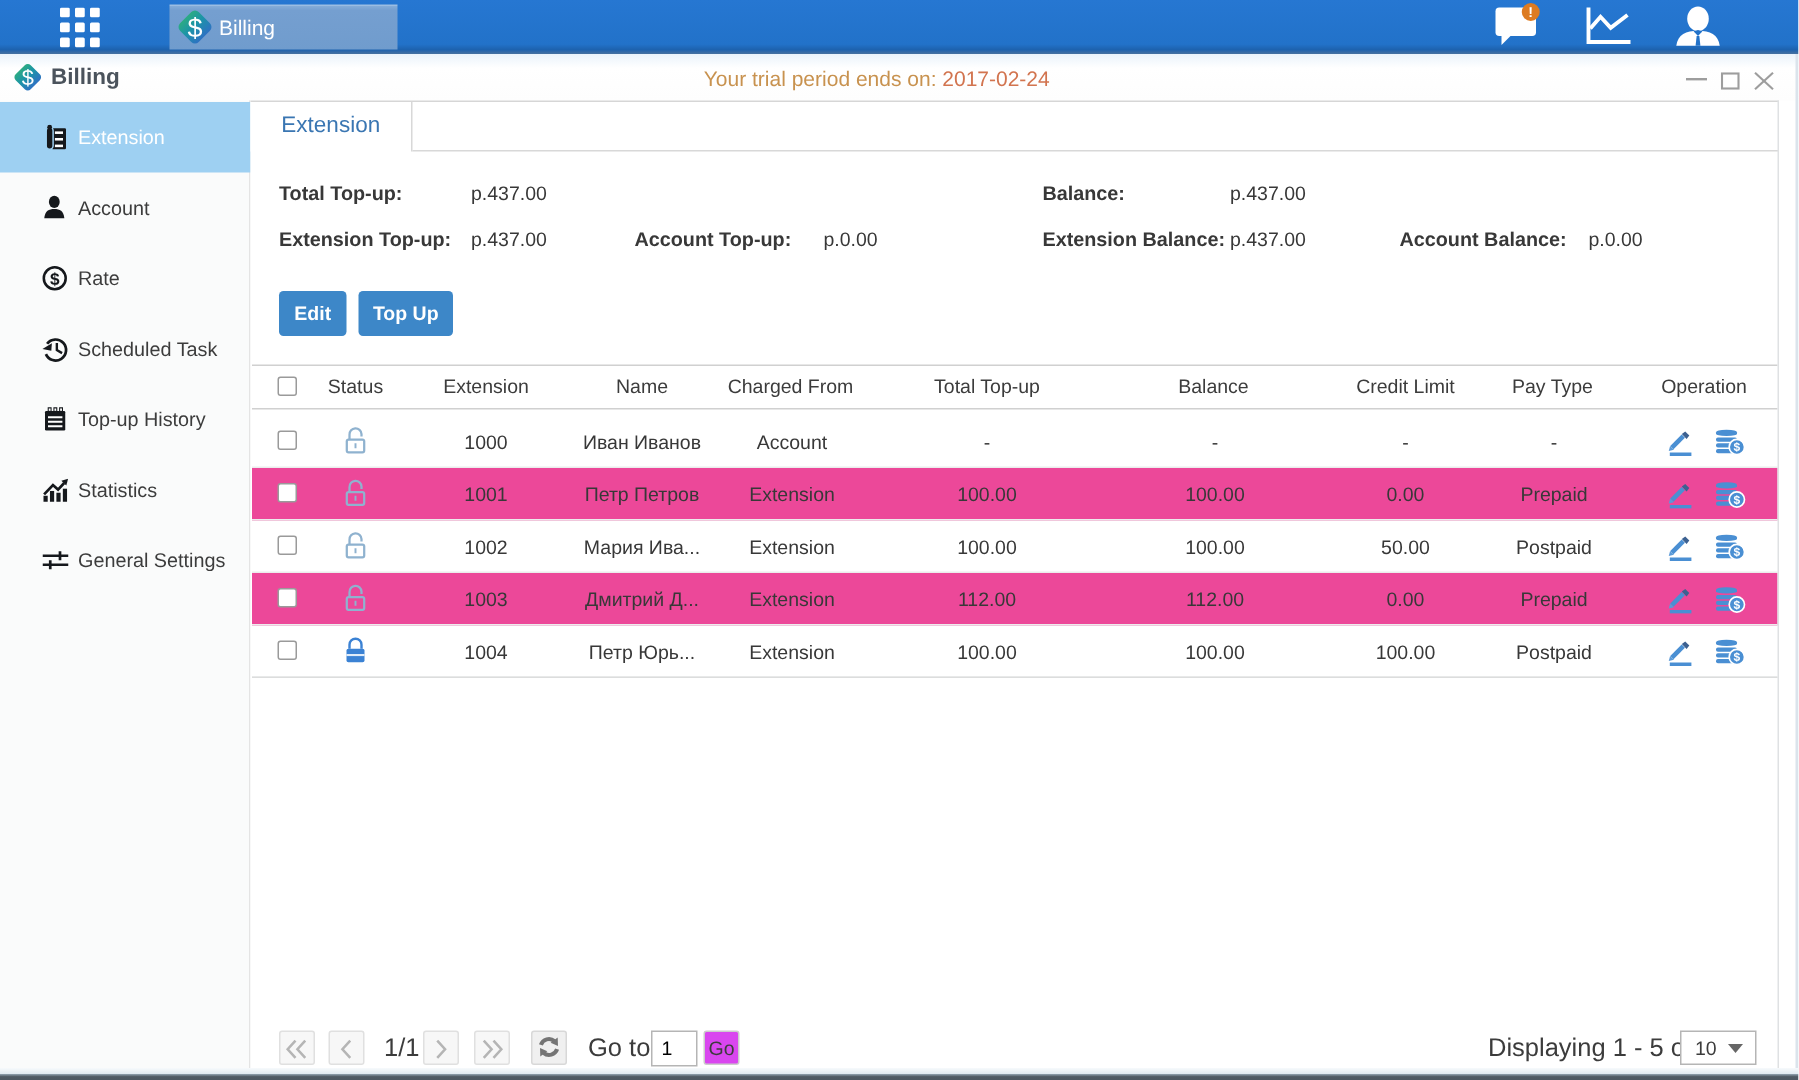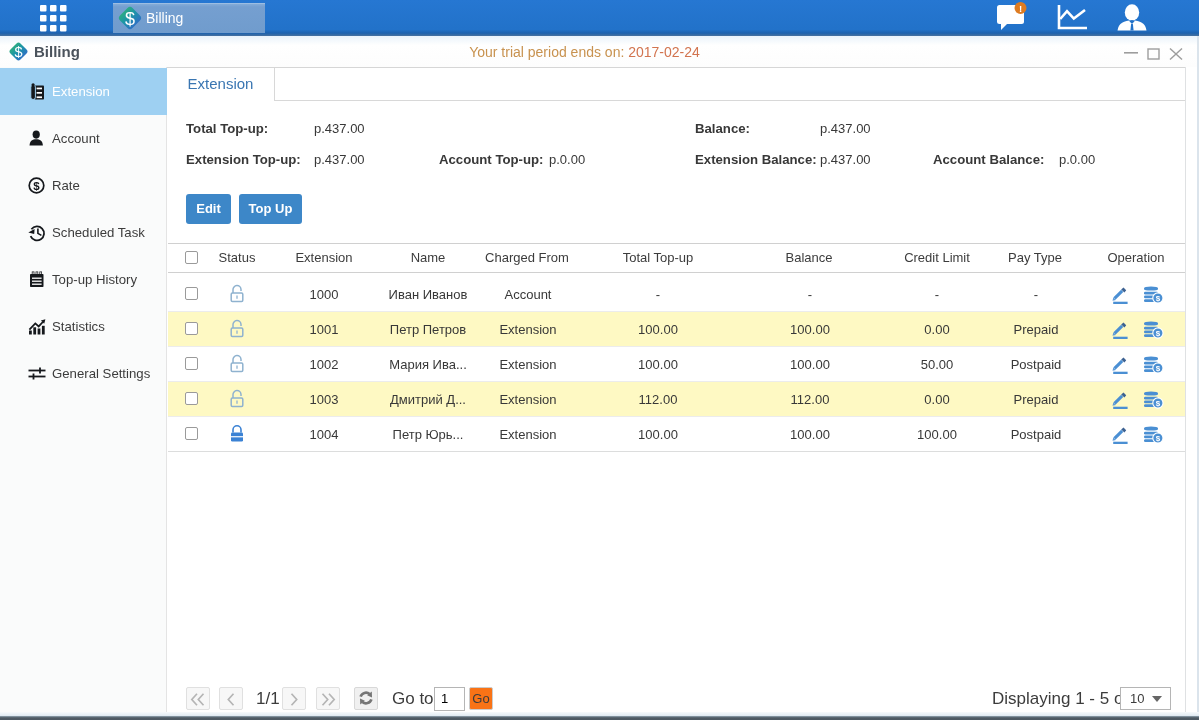--- a/index.html
+++ b/index.html
@@ -38,21 +38,21 @@
 
 .lbl { position:absolute; font-size:13.2px; font-weight:bold; color:#383838; white-space:nowrap; line-height:15px; }
 .val { position:absolute; font-size:13px; color:#383838; white-space:nowrap; line-height:15px; }
 
 .btn { position:absolute; background:#3d87c8; color:#fff; font-size:13px; font-weight:bold; text-align:center; line-height:30px; height:30px; border-radius:3px; }
 
 
 #thead { position:absolute; left:168px; top:243px; width:1017px; height:30px; border-top:1px solid #d0d0d0; border-bottom:1px solid #d0d0d0; background:#fff; }
 .hc { position:absolute; top:0; line-height:28px; font-size:13px; color:#3c3c3c; text-align:center; white-space:nowrap; }
 .row { position:absolute; left:168px; width:1017px; height:35px; border-bottom:1px solid #ececec; }
-.row.alt { background:#fef9c3; }
+.row.alt { background:#ec4899; }
 .cell { position:absolute; top:0; line-height:35px; font-size:13px; color:#383838; text-align:center; white-space:nowrap; }
 .ckb { position:absolute; left:17px; top:10px; width:13px; height:13px; border:1px solid #9a9a9a; border-radius:2px; background:#fff; }
 #lastline { position:absolute; left:168px; top:451px; width:1017px; height:1px; background:#dcdddd; }
 
 
 .pbtn { position:absolute; width:24px; height:23px; border:1px solid #e0e0e0; background:#f7f7f7; border-radius:2px;
   text-align:center; line-height:20px; color:#a3a3a3; font-size:17px; font-weight:bold; }
 .pbtn svg.ch { margin-top:5px; }
 .ptx { position:absolute; font-size:17px; color:#3c3c3c; line-height:24px; white-space:nowrap; }
 
@@ -230,21 +230,21 @@
 <div id="ctab">Extension</div>
 <div id="ctabline"></div>
 
 <div class="lbl" style="left:186px;top:121px">Total Top-up:</div>
 <div class="val" style="left:314px;top:121px">p.437.00</div>
 <div class="lbl" style="left:695px;top:121px">Balance:</div>
 <div class="val" style="left:820px;top:121px">p.437.00</div>
 
 <div class="lbl" style="left:186px;top:152px">Extension Top-up:</div>
 <div class="val" style="left:314px;top:152px">p.437.00</div>
-<div class="lbl" style="left:439px;top:152px">Account Top-up:</div>
+<div class="lbl" style="left:423px;top:152px">Account Top-up:</div>
 <div class="val" style="left:549px;top:152px">p.0.00</div>
 <div class="lbl" style="left:695px;top:152px">Extension Balance:</div>
 <div class="val" style="left:820px;top:152px">p.437.00</div>
 <div class="lbl" style="left:933px;top:152px">Account Balance:</div>
 <div class="val" style="left:1059px;top:152px">p.0.00</div>
 
 <div class="btn" style="left:186px;top:194px;width:45px">Edit</div>
 <div class="btn" style="left:239px;top:194px;width:63px">Top Up</div>
 
 <div id="thead">
@@ -452,21 +452,21 @@
       <path d="M12.4,8.4 A5.6,5.6 0 0 1 3.4,10.9"></path>
     </g>
     <g fill="#757575">
       <polygon points="12.8,0.6 13,6.4 8.1,4.2"></polygon>
       <polygon points="1.2,13.4 1,7.6 5.9,9.8"></polygon>
     </g>
   </svg>
 </div>
 <div class="ptx" style="left:392px;top:687px">Go to</div>
 <div class="abs" style="left:434px;top:687px;width:31px;height:24px;border:1px solid #b5b5b5;background:#fff;font-size:13px;line-height:22px;padding-left:6px">1</div>
-<div class="pbtn" style="left:469px;top:687px;width:24px;color:#3c3c3c;font-size:13px;font-weight:normal;line-height:21px;background:#f97316;border-color:#cccccc">Go</div>
+<div class="pbtn" style="left:469px;top:687px;width:24px;color:#3c3c3c;font-size:13px;font-weight:normal;line-height:21px;background:#d946ef;border-color:#cccccc">Go</div>
 <div class="ptx" style="left:992px;top:687px">Displaying 1 - 5 of 5</div>
 <div class="abs" style="left:1120px;top:687px;width:51px;height:23px;border:1px solid #b5b5b5;background:#fff">
   <div style="position:absolute;left:9px;top:0;font-size:13px;line-height:21px;color:#3c3c3c">10</div>
   <div style="position:absolute;right:8px;top:8px;width:0;height:0;border-left:5.5px solid transparent;border-right:5.5px solid transparent;border-top:6px solid #666"></div>
 </div>
 
 <div class="abs" style="left:1185px;top:67px;width:1px;height:645px;background:#dfe1e3"></div>
 <div class="abs" style="left:1197px;top:36px;width:2px;height:681px;background:#dbe4ec"></div>
 
 <div id="bedge1"></div>

